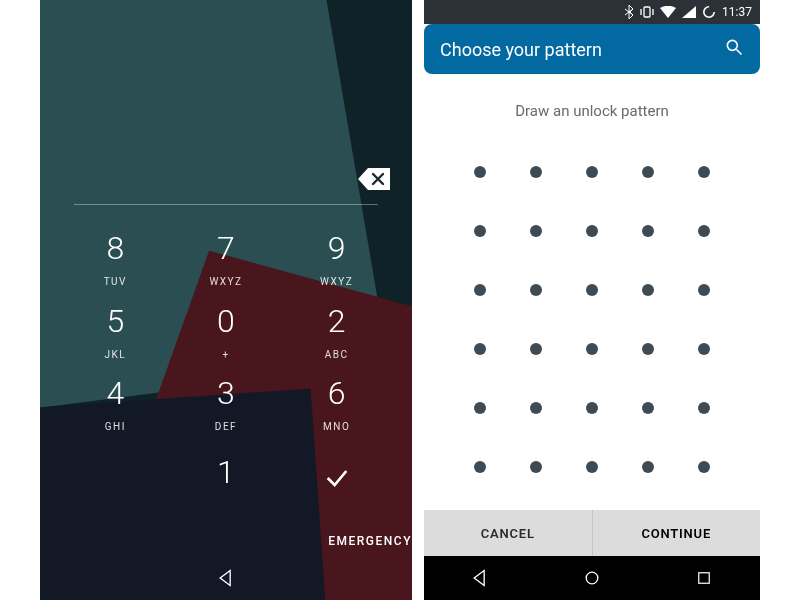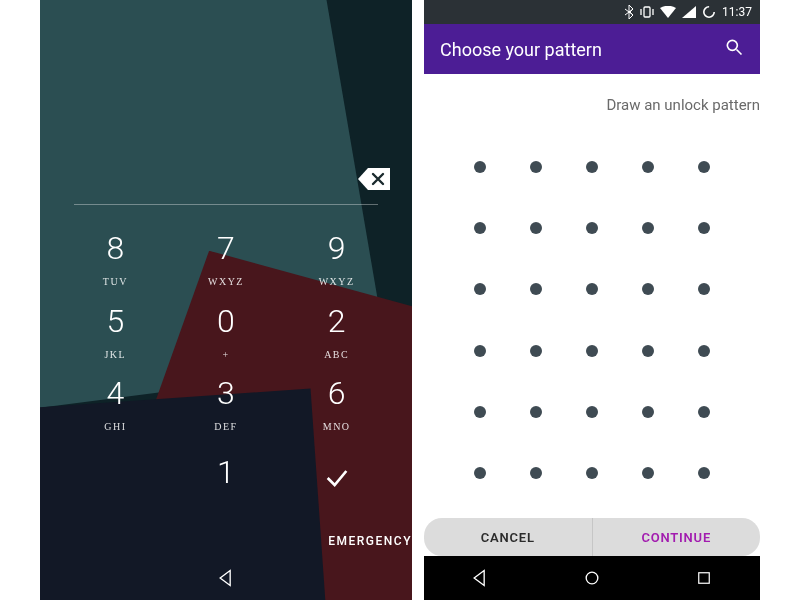--- a/index.html
+++ b/index.html
@@ -13,41 +13,41 @@
   .wall .teal { left:-160px; top:-80px; width:520px; height:520px; background:#2b4e52; transform:rotate(-21deg); clip-path:polygon(0 0,100% 10%,82% 100%,0 80%); }
   .wall .maroon { right:-160px; bottom:-90px; width:480px; height:420px; background:#48161c; transform:rotate(8deg); clip-path:polygon(18% 0,100% 12%,100% 100%,0 100%); }
   .wall .navy { left:-60px; bottom:-60px; width:340px; height:260px; background:#121826; transform:rotate(-4deg); }
   .left-inner { position:absolute; inset:0; display:flex; flex-direction:column; color:#fff; }
   .entry-area { height:205px; position:relative; }
   .entry-line { position:absolute; left:34px; right:34px; bottom:0; height:1px; background:rgba(255,255,255,.35); }
   .backspace { position:absolute; right:18px; bottom:12px; width:40px; height:28px; display:flex; align-items:center; justify-content:center; cursor:pointer; }
   .keypad { flex:1; display:grid; grid-template-columns:repeat(3,1fr); grid-template-rows:repeat(4,1fr); padding:18px 20px 8px 20px; }
   .key { display:flex; flex-direction:column; align-items:center; justify-content:center; color:#fff; cursor:pointer; user-select:none; }
   .key .d { font-size:32px; font-weight:300; line-height:1; }
-  .key .s { font-size:10px; letter-spacing:1.5px; margin-top:12px; opacity:.85; font-weight:400;font-family:Liberation Serif, serif; }
+  .key .s { font-size:10px; letter-spacing:1.5px; margin-top:12px; opacity:.85; font-weight:400; }
   .key.empty { cursor:default; }
   .key.ok svg { display:block; }
   .emergency { text-align:right; font-size:12px; letter-spacing:1.5px; padding:12px 0 8px 0; font-weight:500; }
   .left .navbar { height:44px; display:flex; align-items:center; justify-content:center; }
   .left .navbar svg { display:block; }
   
   .right { left:424px; width:336px; background:#fff; display:flex; flex-direction:column; }
   .status { height:24px; background:#2b3136; color:#fff; display:flex; align-items:center; justify-content:flex-end; gap:6px; padding:0 8px; font-size:12px; }
   .status .ico { display:flex; align-items:center; }
-  .appbar { height:50px; background:#4c1d95; color:#fff; display:flex; align-items:center; padding:0 16px; font-size:18px; font-weight:400; }
+  .appbar { height:50px; background:#0369a1; color:#fff; display:flex; align-items:center; padding:0 16px; font-size:18px; font-weight:400;border-radius:8px; }
   .appbar .spacer { flex:1; }
   .appbar .search { cursor:pointer; }
-  .instruction { text-align:right; color:#6a6a6a; font-size:15px; padding:22px 0 12px 0; }
+  .instruction { text-align:center; color:#6a6a6a; font-size:15px; padding:28px 0 12px 0; }
   .grid { flex:1; display:grid; grid-template-columns:repeat(5,1fr); grid-template-rows:repeat(6,1fr); padding:10px 28px 14px 28px; }
   .dot { display:flex; align-items:center; justify-content:center; }
   .dot span { width:12px; height:12px; border-radius:50%; background:#3f4b53; }
-  .btnbar { height:38px; background:#dcdcdc; display:flex;border-radius:18px; }
+  .btnbar { height:46px; background:#dcdcdc; display:flex; }
   .btnbar button { flex:1; border:none; background:transparent; font-size:13px; letter-spacing:.8px; font-weight:600; font-family:inherit; }
   .btnbar .cancel { color:#2c2c2c; cursor:pointer; }
-  .btnbar .cont { color:#a21caf; cursor:default; }
+  .btnbar .cont { color:#000000; cursor:default; }
   .btnbar .div { width:1px; background:#c6c6c6; }
   .right .navbar { height:44px; background:#000; display:flex; align-items:center; justify-content:space-around; }
   .right .navbar .nb { width:22px; height:22px; display:flex; align-items:center; justify-content:center; cursor:pointer; }
 </style>
 </head>
 <body>
 
 <div class="stage">
 
   <div class="phone left">

